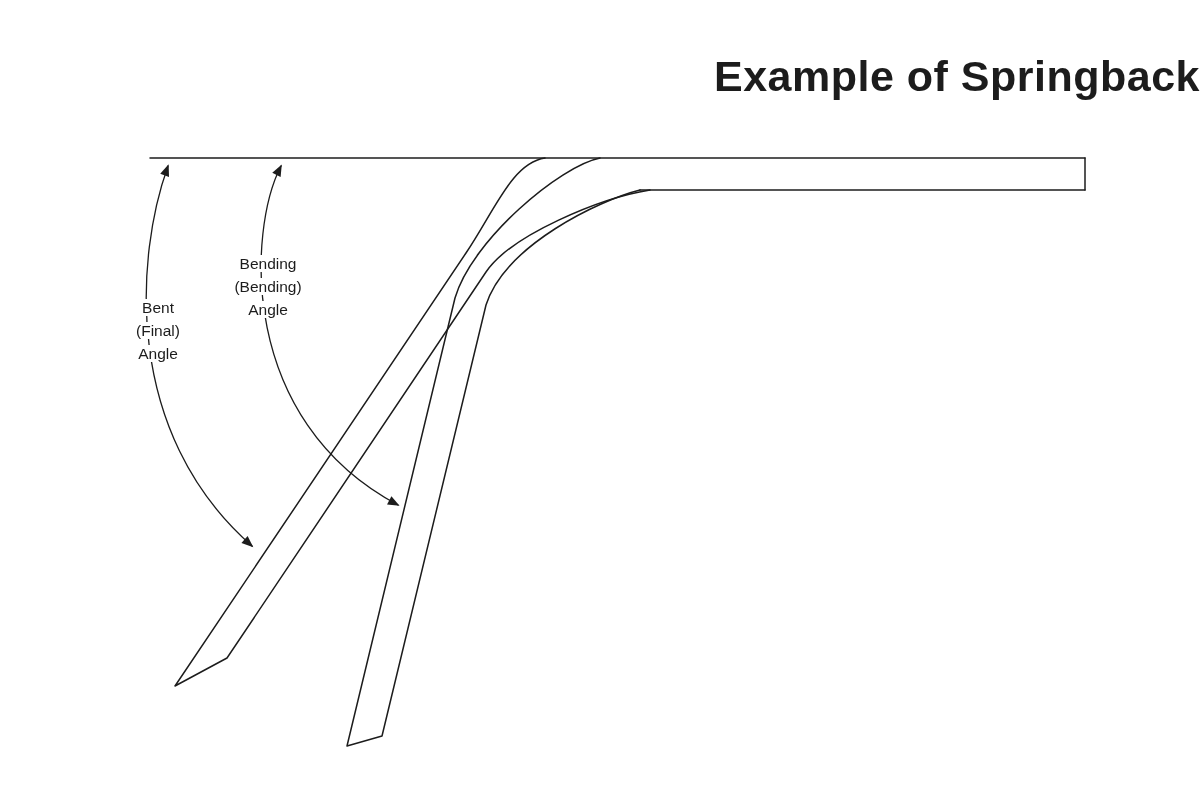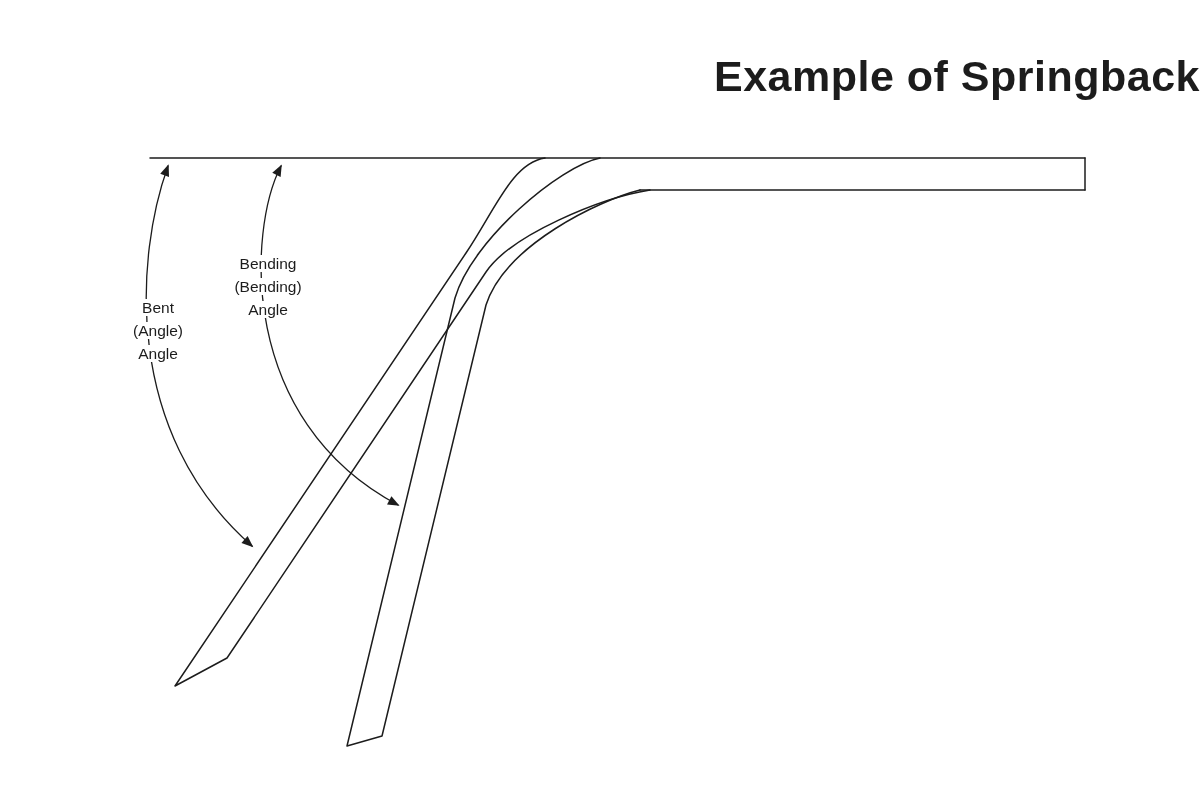--- a/index.html
+++ b/index.html
@@ -60,21 +60,21 @@
 
       <path d="M600 158 C560 166 472 240 455 298 L347 746 L382 736 L486 305 C505 245 600 200 640 190"></path>
 
       <path stroke-width="1.3" marker-start="url(#ah)" marker-end="url(#ah)" d="M168 166 C136 255 122 432 252 546"></path>
       <path stroke-width="1.3" marker-start="url(#ah)" marker-end="url(#ah)" d="M281 166 C248 230 238 420 398 505"></path>
     </g>
   </svg>
 
   <div class="angle-label label-final">
     <div class="row"><span>Bent</span></div>
-    <div class="row"><span>(Angle)</span></div>
+    <div class="row"><span>(Final)</span></div>
     <div class="row"><span>Angle</span></div>
   </div>
 
   <div class="angle-label label-initial">
     <div class="row"><span>Bending</span></div>
     <div class="row"><span>(Bending)</span></div>
     <div class="row"><span>Angle</span></div>
   </div>
 
 </div>

